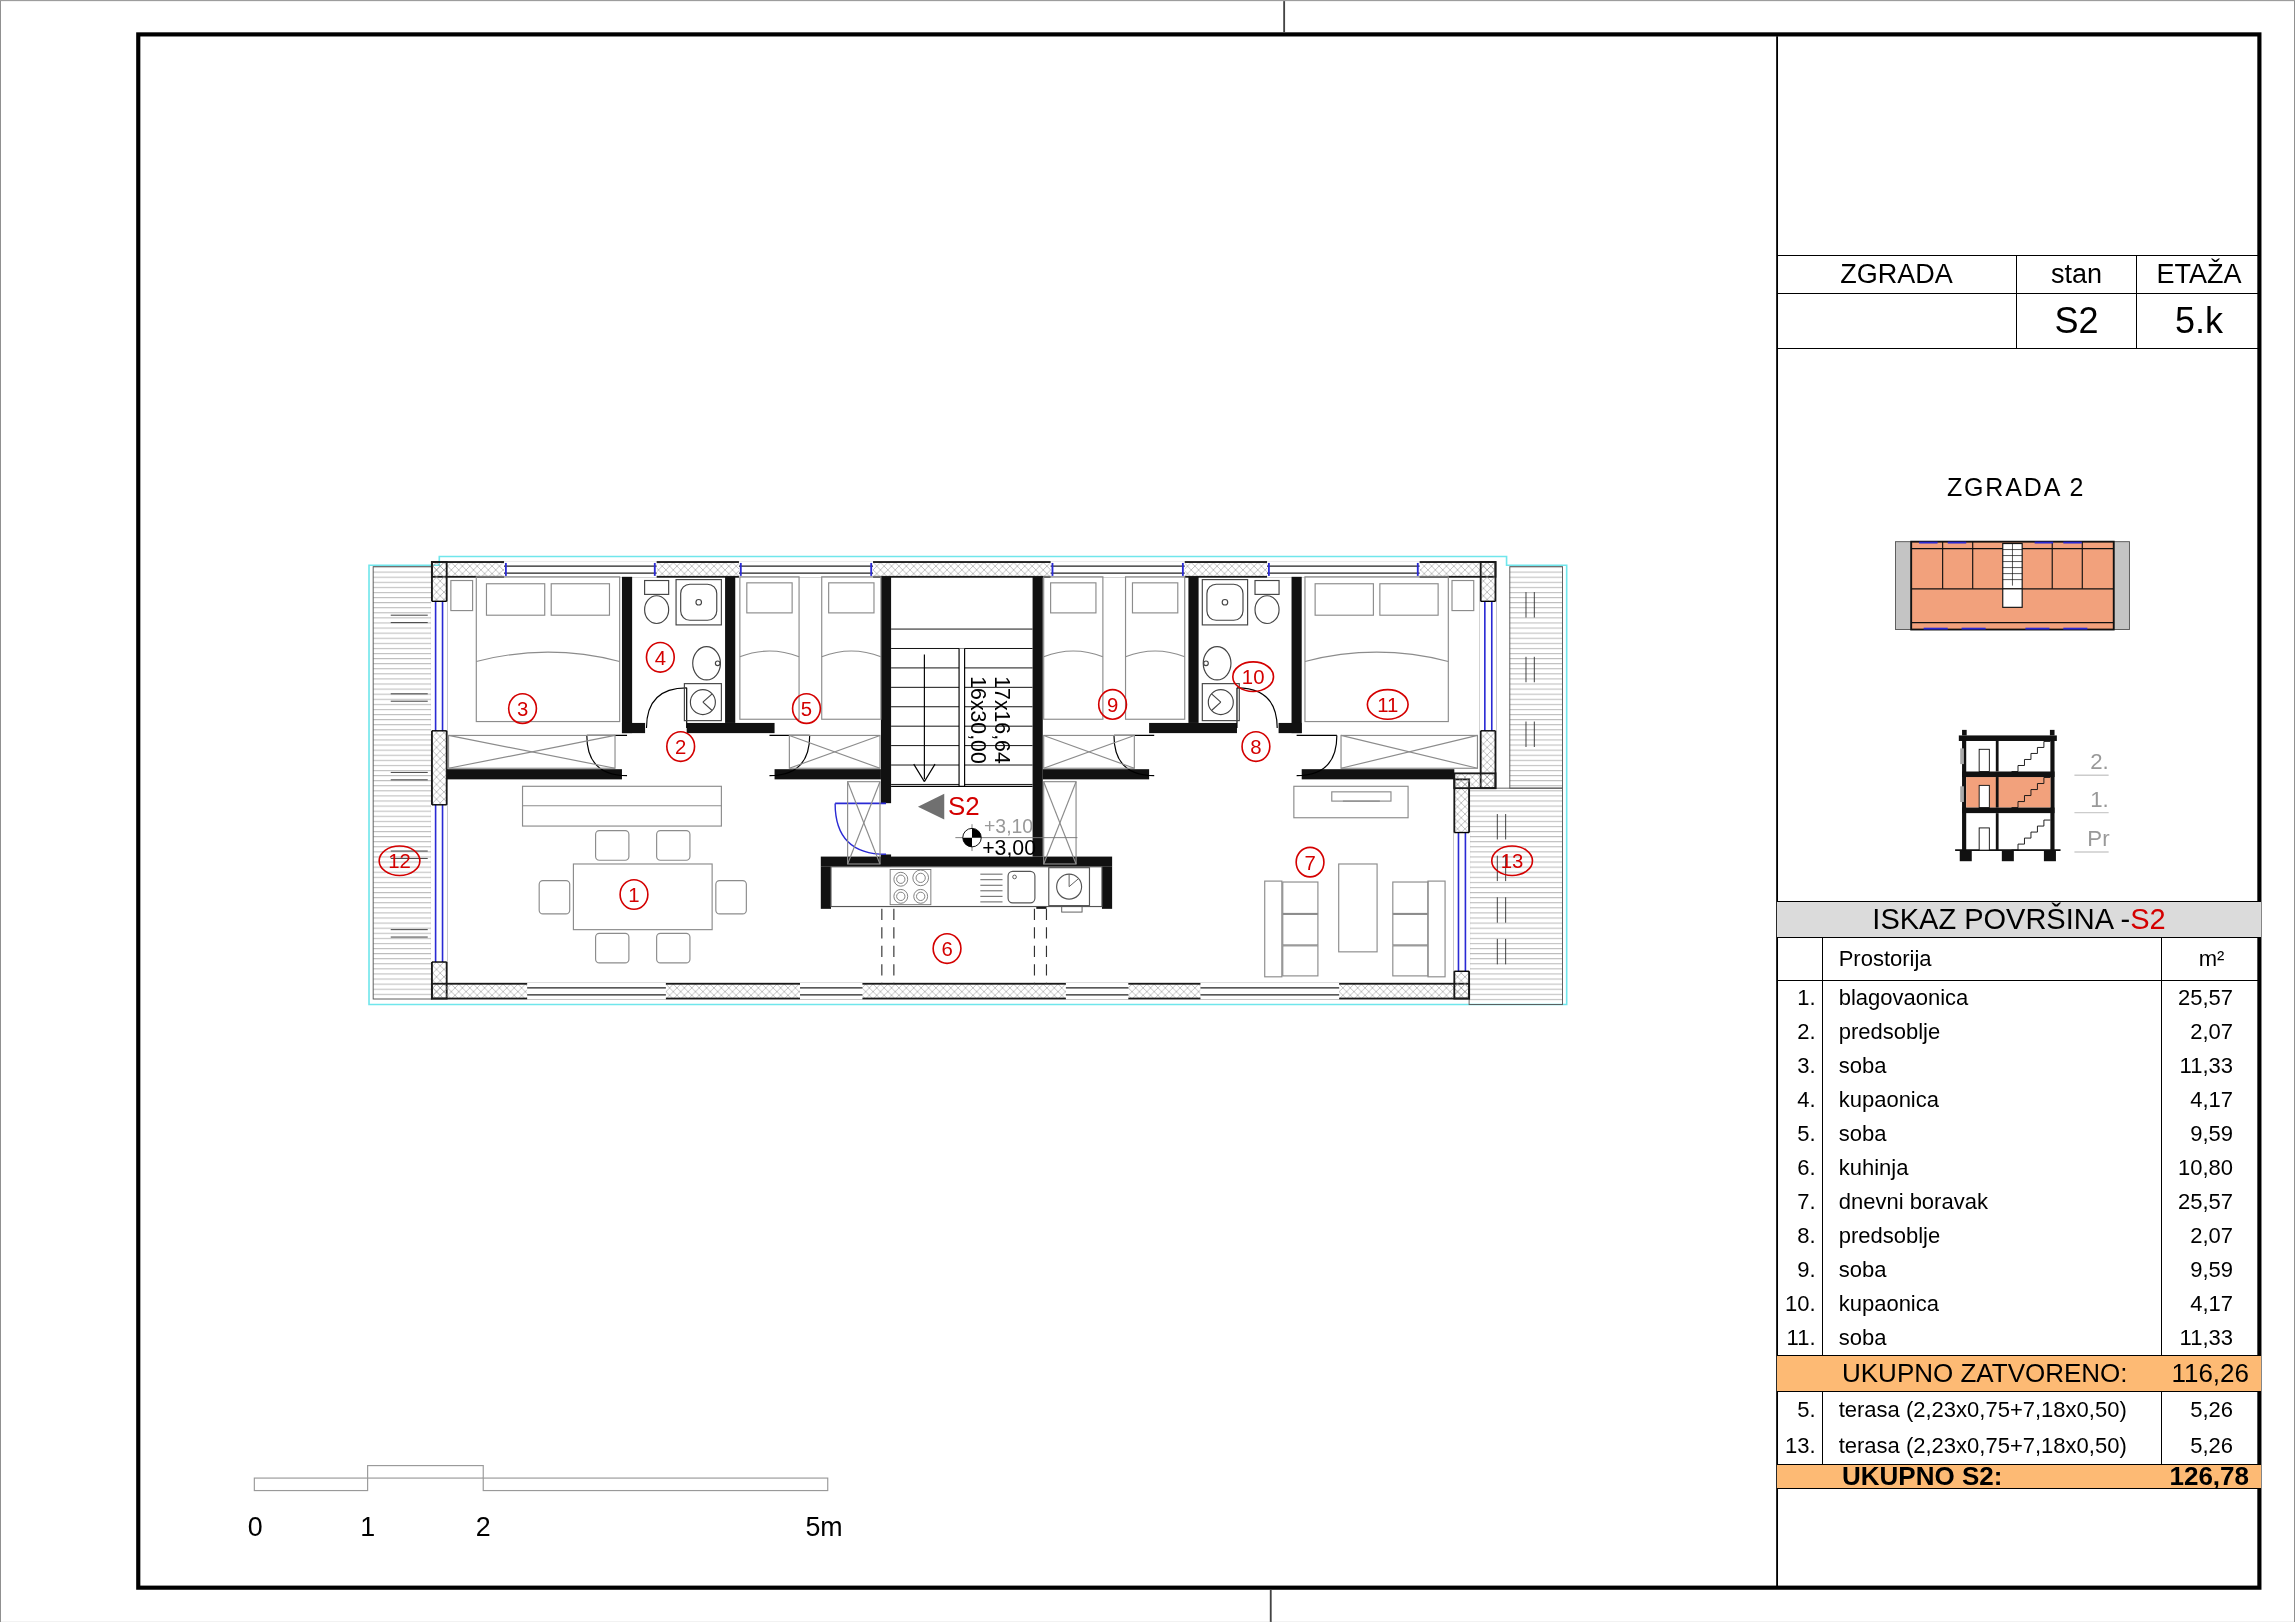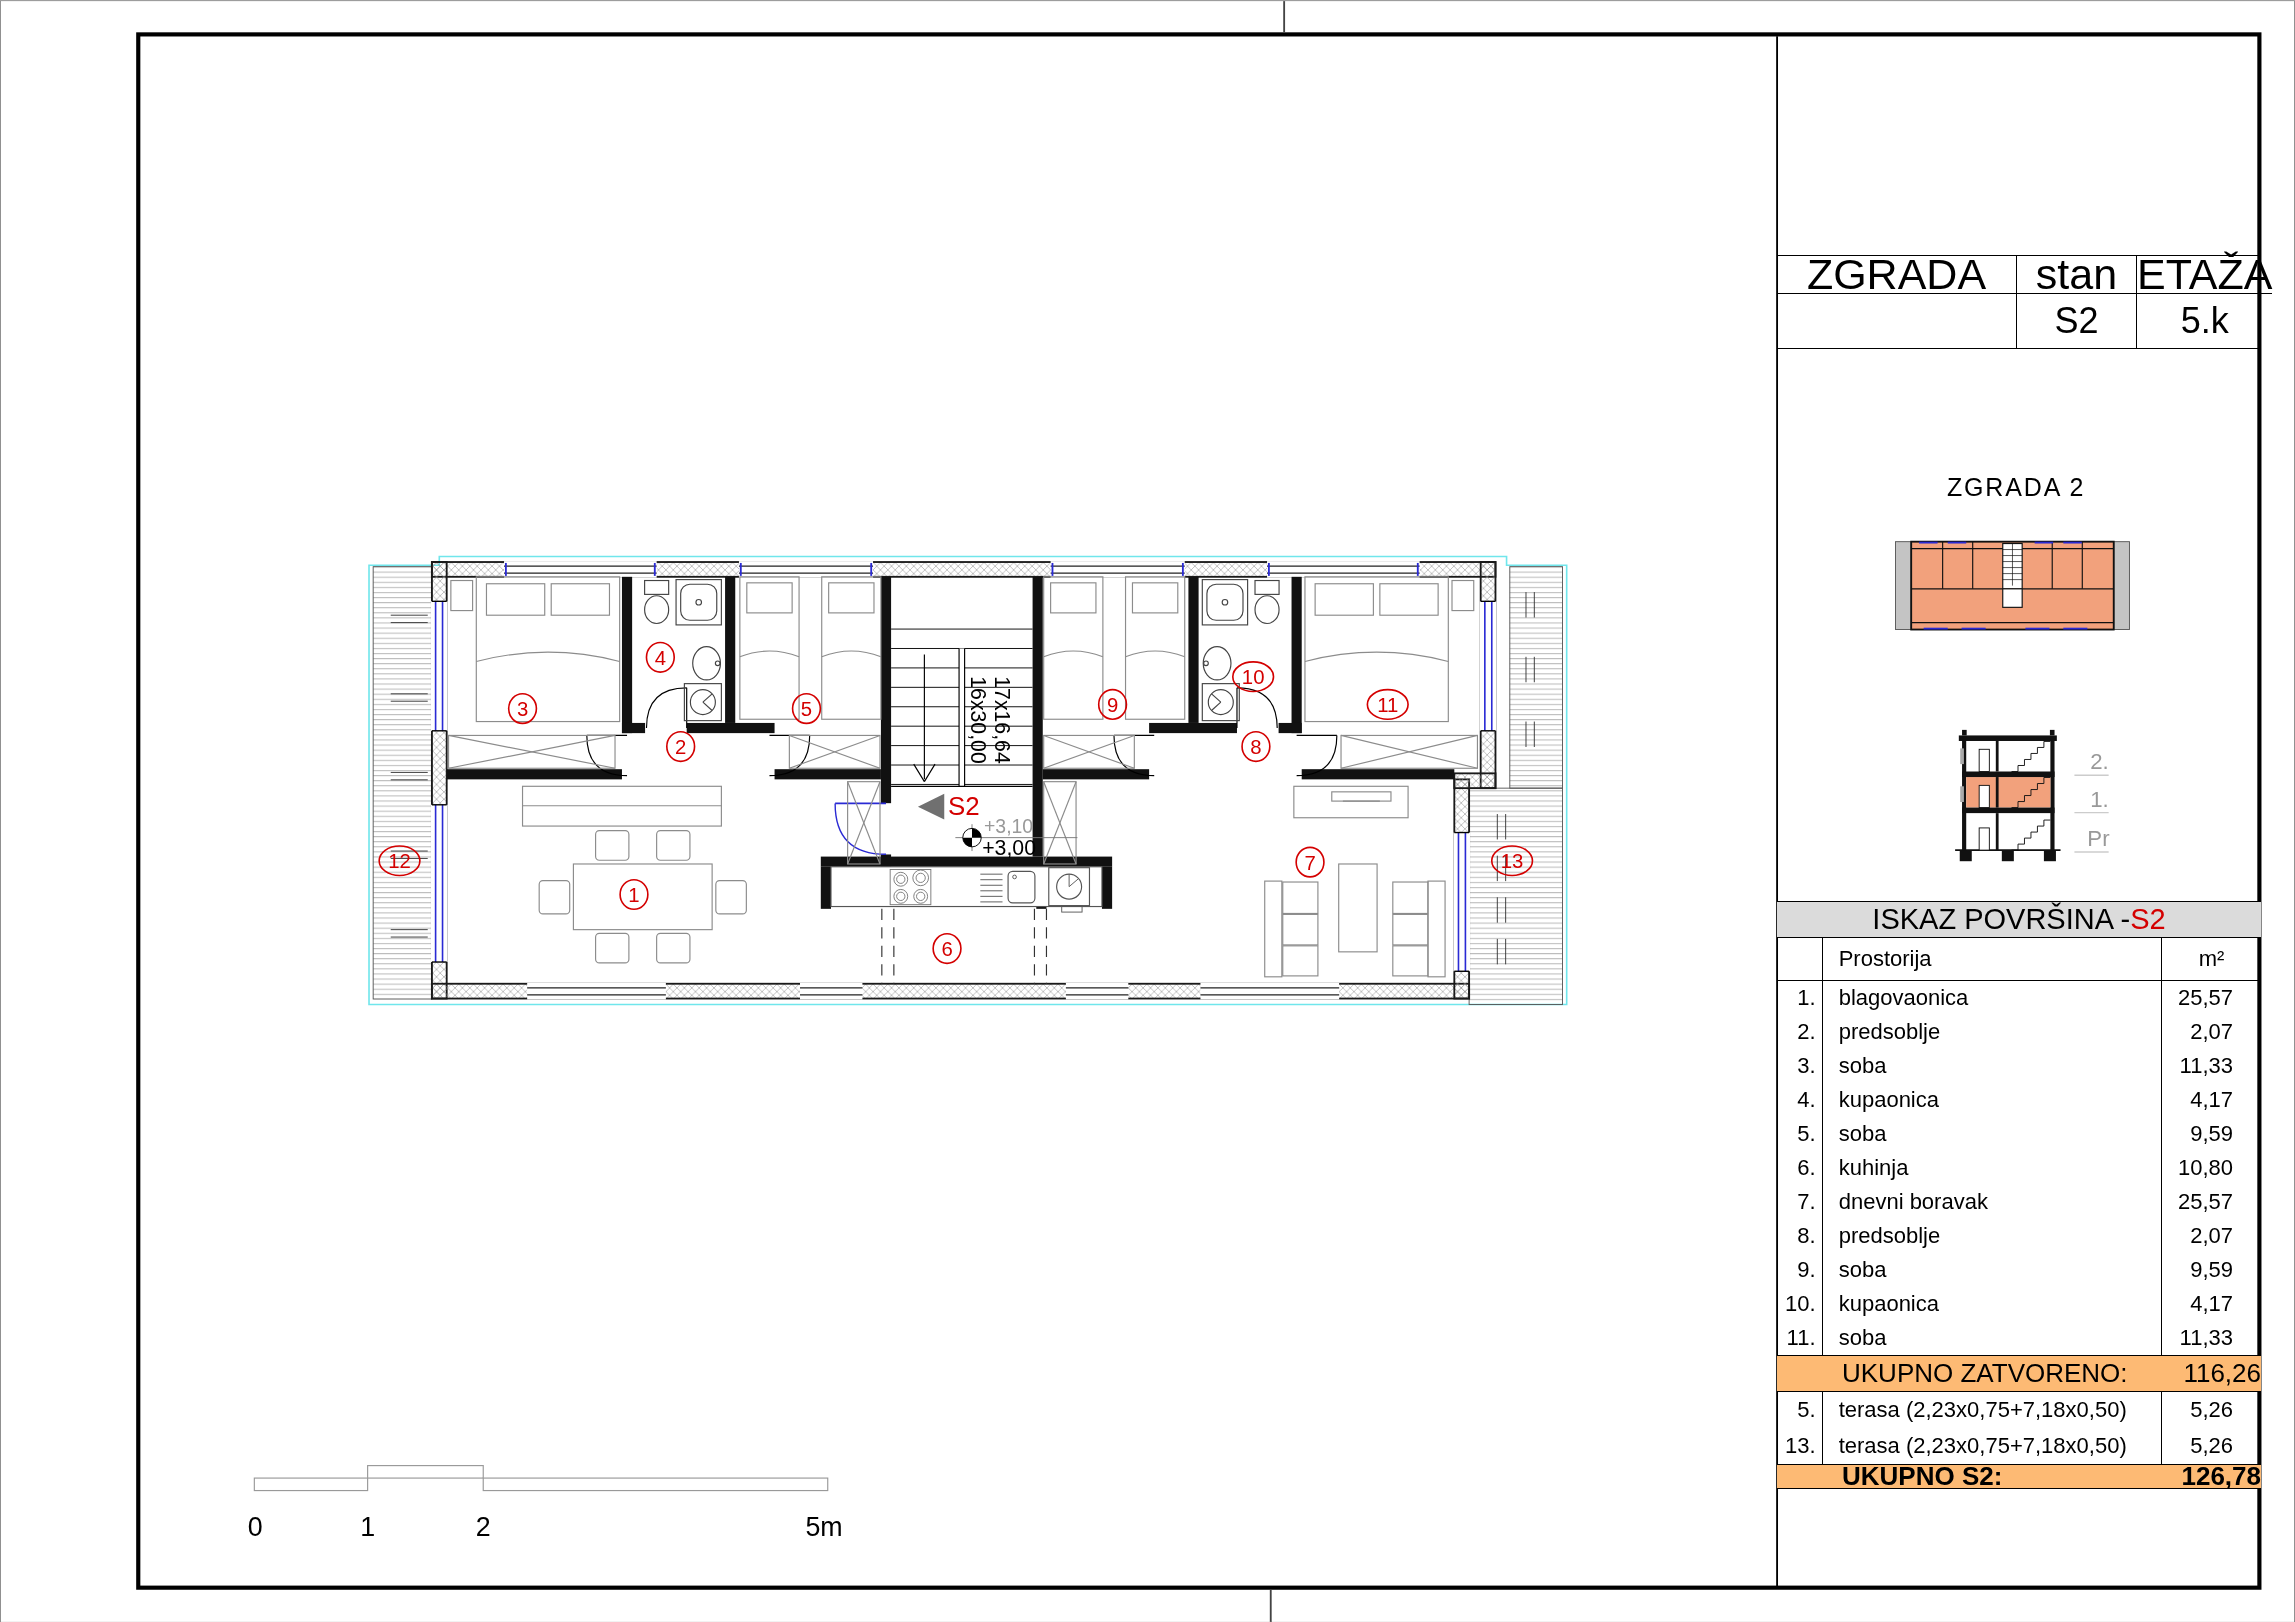--- a/index.html
+++ b/index.html
@@ -5,41 +5,41 @@
   html,body{margin:0;padding:0;background:#fff;}
   .page{position:relative;width:2295px;height:1623px;background:#fff;overflow:hidden;
         font-family:"Liberation Sans",sans-serif;color:#000;}
   .page svg{position:absolute;left:0;top:0;}
   .abs{position:absolute;box-sizing:border-box;}
   
   .tb1{left:1777px;top:255px;width:484px;height:94px;display:grid;
        grid-template-columns:240px 120px 1fr;grid-template-rows:38px 1fr;
        border-top:1.9px solid #000;border-bottom:1.9px solid #000;}
   .tb1 .c{display:flex;align-items:center;justify-content:center;box-sizing:border-box;}
-  .tb1 .hr{font-size:43px;}
+  .tb1 .hr{font-size:27px;}
   .tb1 .vl{font-size:36px;}
   .br{border-right:1.4px solid #000;}
   .bb{border-bottom:1.4px solid #000;}
   
   .tb2{left:1777px;top:901px;width:484px;}
   .tb2 *{box-sizing:border-box;}
   .t-title{height:37px;background:#DBDBDB;border-top:1.9px solid #000;border-bottom:1.9px solid #000;
            display:flex;align-items:center;justify-content:center;font-size:29px;}
   .t-title .red{color:#D40000;}
   .t-head{height:43px;display:grid;grid-template-columns:46px 339px 1fr;border-bottom:1.9px solid #000;}
   .t-rows .row,.t-terr .row{display:grid;grid-template-columns:46px 339px 1fr;height:34px;}
   .t-terr .row{height:36px;}
   .cell{display:flex;align-items:center;font-size:22px;}
   .cnum{justify-content:flex-end;padding-right:6.5px;border-right:1.4px solid #000;}
   .cname{padding-left:15.7px;border-right:1.4px solid #000;}
   .cval{justify-content:flex-end;padding-right:28px;}
   .t-bar{height:37px;background:#fdba74;border-top:1.9px solid #000;border-bottom:1.9px solid #000;
          display:flex;align-items:center;font-size:26px;}
   .t-bar .lbl{flex:1;padding-left:65px;}
-  .t-bar .val{}
+  .t-bar .val{padding-right:12px;}
   .t-total{height:25px;font-weight:bold;}
   .plan-text{font-family:"Liberation Sans",sans-serif;}
 </style>
 </head>
 <body>
 
 <div class="page">
 
 <svg width="2295" height="1623" viewBox="0 0 4963 3509">
   <defs>

